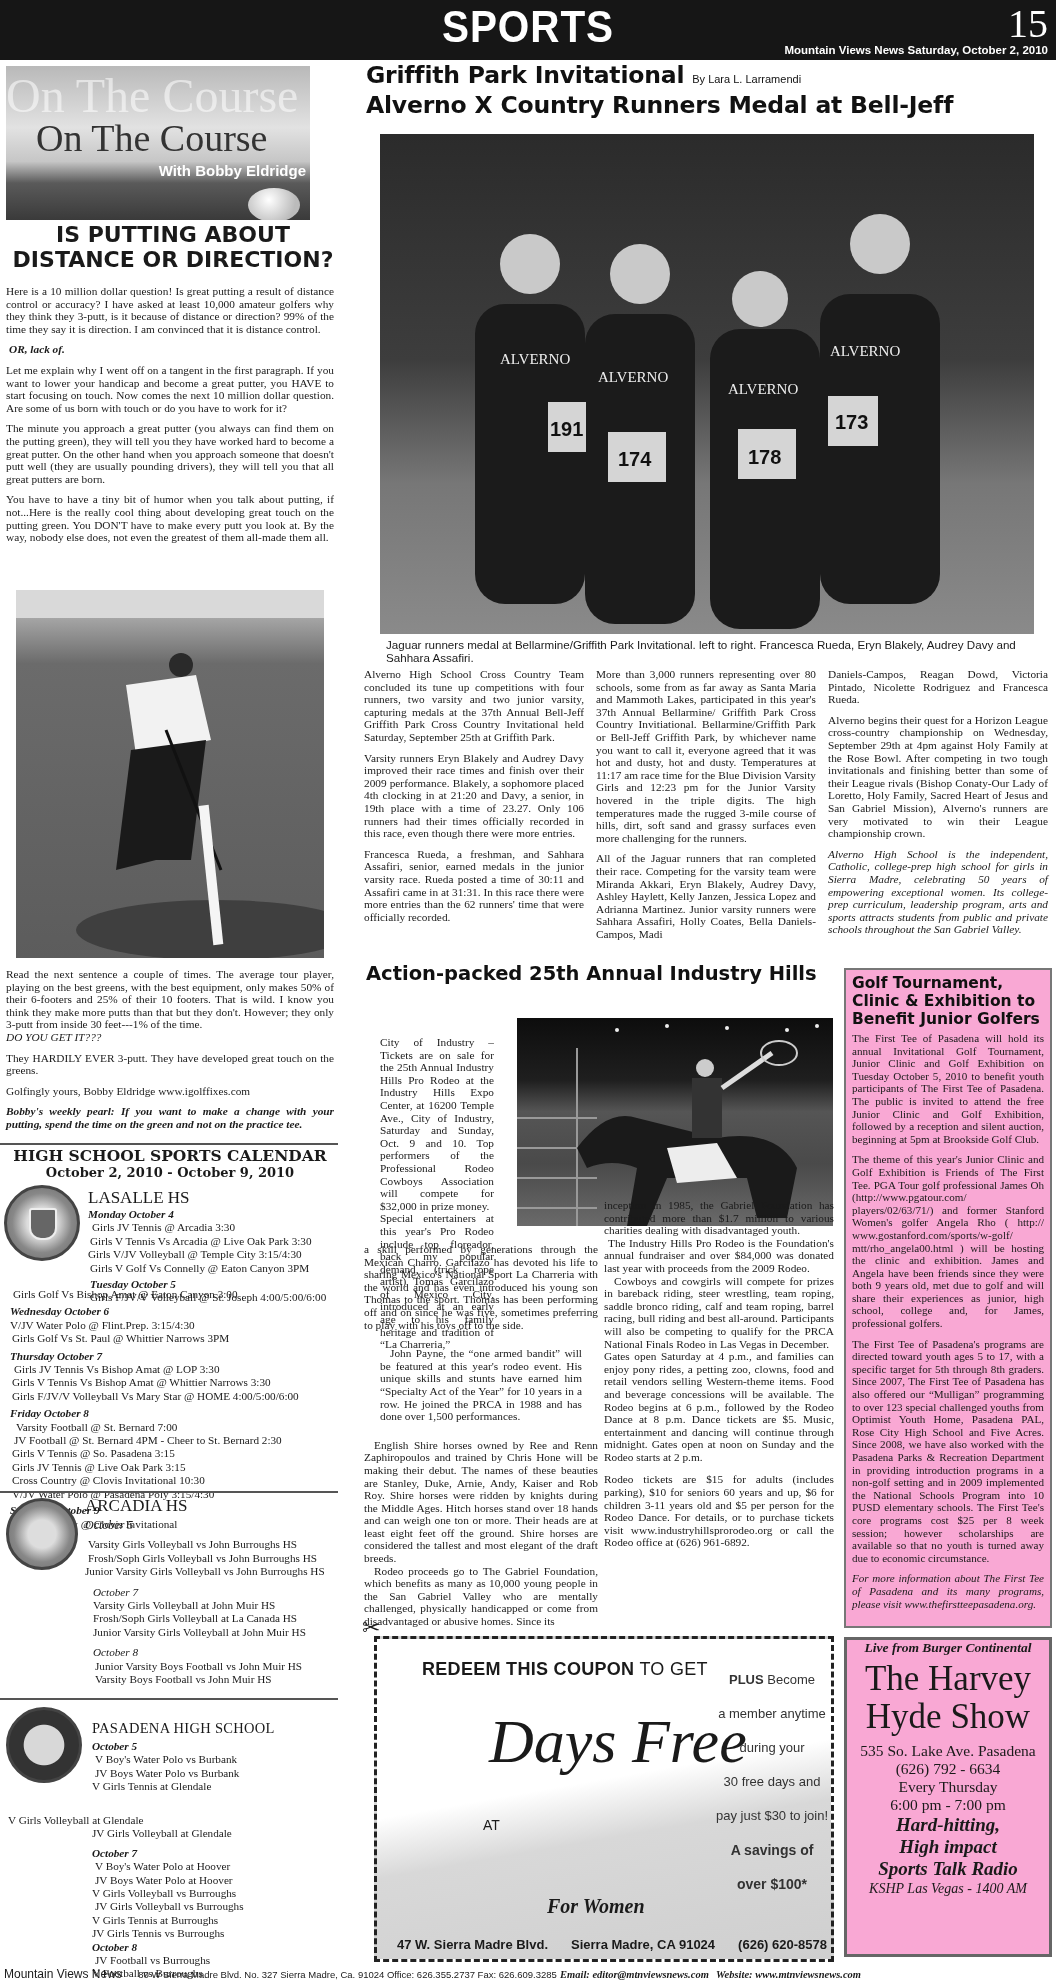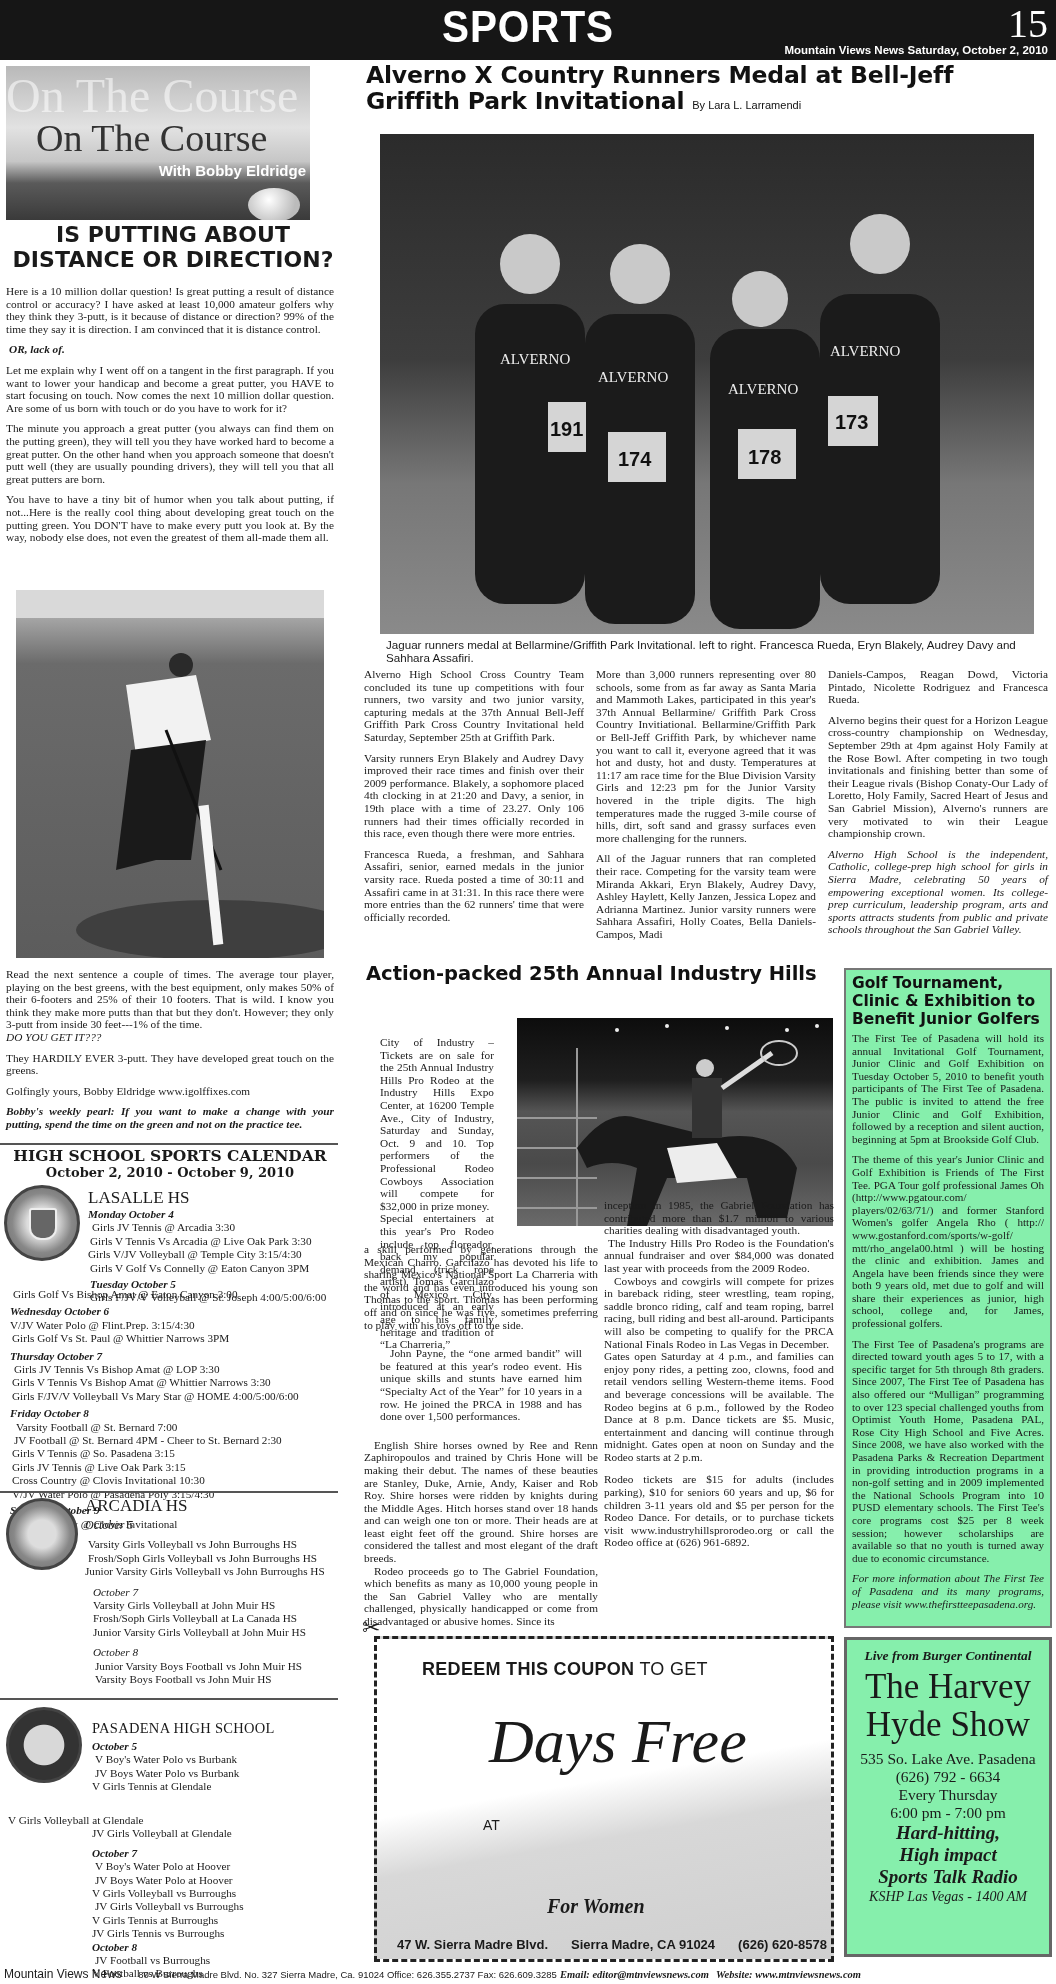--- a/index.html
+++ b/index.html
@@ -24,21 +24,21 @@
 .photo{background:#555;overflow:hidden}
 .cal-title{font-family:"DejaVu Serif",serif;font-weight:bold;font-size:15px;text-align:center;white-space:nowrap}
 .cal .line{font-family:"Liberation Serif",serif;font-size:11.2px;line-height:13.4px;white-space:nowrap}
 .cal .day{font-style:italic;font-weight:bold}
 .cal .dt{font-style:italic}
 .cal .school{font-family:"Liberation Serif",serif;font-size:17px;line-height:20px}
 .seal{border-radius:50%;border:3px solid #444;background:radial-gradient(circle,#ddd 30%,#888 60%,#666 100%)}
 .headline{font-family:"DejaVu Sans",sans-serif;font-weight:bold;color:#111;line-height:26px}
 .cols{display:flex;gap:12px}
 .col{flex:1}
-.box{border:2px solid #777;background:#86efac}
+.box{border:2px solid #777;background:#f9a8d4}
 .coupon{border:3px dashed #222;background:linear-gradient(170deg,#fff 0%,#fff 45%,#d8d8d8 60%,#cfcfcf 100%)}
 .footer{left:0;top:1965px;width:1056px;height:19px;font-family:"Liberation Sans",sans-serif;font-size:11.5px;white-space:nowrap;padding-left:4px;line-height:19px;transform-origin:left;}
 </style>
 </head>
 <body>
 
 <div class="abs banner"></div>
 <div class="abs banner-title">SPORTS</div>
 <div class="abs banner-pg">15</div>
 <div class="abs banner-date">Mountain Views News  Saturday, October 2, 2010</div>
@@ -161,22 +161,22 @@
   <div class="line" style="padding-left:84px">V Girls Volleyball vs Burroughs</div>
   <div class="line" style="padding-left:87px">JV Girls Volleyball vs Burroughs</div>
   <div class="line" style="padding-left:84px">V Girls Tennis at Burroughs</div>
   <div class="line" style="padding-left:84px">JV Girls Tennis vs Burroughs</div>
   <div class="line day" style="padding-left:84px">October 8</div>
   <div class="line" style="padding-left:87px">JV Football vs Burroughs</div>
   <div class="line" style="padding-left:84px">V Football vs Burroughs</div>
 </div>
 
 <div class="abs headline" style="left:366px;top:62px;width:690px;font-size:23.5px;line-height:26px;letter-spacing:-.2px">
+  <div><span>Griffith Park Invitational</span> <span class="sans" style="font-weight:normal;font-size:11px;letter-spacing:0">By Lara L. Larramendi</span></div>
   <div>Alverno X Country Runners Medal at Bell-Jeff</div>
-  <div><span>Griffith Park Invitational</span> <span class="sans" style="font-weight:normal;font-size:11px;letter-spacing:0">By Lara L. Larramendi</span></div>
 </div>
 
 <div class="abs photo" style="left:380px;top:134px;width:654px;height:500px;background:linear-gradient(#2b2b2b 0%,#3d3d3d 45%,#777 70%,#8a8a8a 100%)">
   <svg width="654" height="500" viewBox="0 0 654 500">
     <g fill="#1b1b1b">
       <rect x="95" y="170" width="110" height="300" rx="30"></rect>
       <rect x="205" y="180" width="110" height="310" rx="30"></rect>
       <rect x="330" y="195" width="110" height="300" rx="30"></rect>
       <rect x="440" y="160" width="120" height="310" rx="30"></rect>
     </g>
@@ -272,37 +272,46 @@
   <p class="p" style="margin:0">Gates open Saturday at 4 p.m., and families can enjoy pony rides, a petting zoo, clowns, food and retail vendors selling Western-theme items. Food and beverage concessions will be available. The Rodeo begins at 6 p.m., followed by the Rodeo Dance at 8 p.m. Dance tickets are $5. Music, entertainment and dancing will continue through midnight.  Gates open at noon on Sunday and the Rodeo starts at 2 p.m.</p>
   <p class="p" style="margin-top:10px">Rodeo tickets are $15 for adults (includes parking), $10 for seniors 60 years and up, $6 for children 3-11 years old and $5 per person for the Rodeo Dance.          For details, or to purchase tickets visit www.industryhillsprorodeo.org or call the Rodeo office at (626) 961-6892.</p>
 </div>
 
 <div class="abs" style="left:362px;top:1617px;font-size:22px;line-height:22px">✂</div>
 <div class="abs coupon" style="left:374px;top:1636px;width:460px;height:326px">
   <div class="abs sans" style="left:45px;top:20px;font-size:18px;letter-spacing:.3px"><b>REDEEM THIS COUPON</b><span> TO GET</span></div>
   <div class="abs serif" style="left:112px;top:70px;font-size:62px;line-height:64px;font-style:italic">Days Free</div>
   <div class="abs sans" style="left:106px;top:178px;font-size:14px">AT</div>
   <div class="abs serif" style="left:170px;top:256px;font-size:20px;font-style:italic;font-weight:bold">For Women</div>
+  <div class="abs sans" style="left:335px;top:24px;width:120px;text-align:center;font-size:13px;line-height:34px;color:#333">
+    <div><b>PLUS</b> <span>Become</span></div>
+    <div>a member anytime</div>
+    <div>during your</div>
+    <div>30 free days and</div>
+    <div>pay just $30 to join!</div>
+    <div style="font-weight:bold;font-size:14px">A savings of</div>
+    <div style="font-weight:bold;font-size:14px">over $100*</div>
+  </div>
   <div class="abs sans" style="left:20px;top:298px;width:430px;display:flex;justify-content:space-between;font-size:13px;font-weight:bold">
     <span>47 W. Sierra Madre Blvd.</span>
     <span>Sierra Madre, CA 91024</span>
     <span>(626) 620-8578</span>
   </div>
 </div>
 
 <div class="abs box" style="left:844px;top:968px;width:208px;height:660px;padding:4px 6px">
   <div class="headline" style="font-size:15.5px;line-height:18px;margin-bottom:4px">Golf Tournament, Clinic &amp; Exhibition to Benefit Junior Golfers</div>
   <p class="p" style="font-size:11.1px">The First Tee of Pasadena will hold its annual Invitational Golf Tournament, Junior Clinic and Golf Exhibition on Tuesday October 5, 2010 to benefit youth participants of The First Tee of Pasadena.  The public is invited to attend the free Junior Clinic and Golf Exhibition, followed by a reception and silent auction, beginning at 5pm at Brookside Golf Club.</p>
   <p class="p" style="font-size:11.1px;word-break:break-word">The theme of this year's Junior Clinic and Golf Exhibition is Friends of The First Tee.  PGA Tour golf professional James Oh (http://www.pgatour.com/ players/02/63/71/) and former Stanford Women's golfer Angela Rho ( http:// www.gostanford.com/sports/w-golf/ mtt/rho_angela00.html  )   will be hosting the clinic and exhibition. James and Angela have been friends since they were both 9 years old, met due to golf and will share their experiences as junior, high school, college and, for James, professional golfers.</p>
   <p class="p" style="font-size:11.1px">The First Tee of Pasadena's programs are directed toward youth ages 5 to 17, with a specific target for 5th through 8th graders.  Since 2007, The First Tee of Pasadena has also offered our “Mulligan” programming to over 123 special challenged youths from Optimist Youth Home, Pasadena PAL, Rose City High School and Five Acres.  Since 2008, we have also worked with the Pasadena Parks &amp; Recreation Department in providing introduction programs in a non-golf setting and in 2009 implemented the National Schools Program into 10 PUSD elementary schools.  The First Tee's core programs cost $25 per 8 week session; however scholarships are available so that no youth is turned away due to economic circumstance.</p>
   <p class="p" style="font-size:11.1px;font-style:italic">For more information about The First Tee of Pasadena and its many programs, please visit www.thefirstteepasadena.org.</p>
 </div>
 
 <div class="abs box" style="left:844px;top:1637px;width:208px;height:320px;border:3px solid #666;text-align:center;font-family:'Liberation Serif',serif">
-  <div style="font-style:italic;font-weight:bold;font-size:13.5px;margin-top:8px">Live from Burger Continental</div>
+  <div style="font-style:italic;font-weight:bold;font-size:13.5px;">Live from Burger Continental</div>
   <div style="font-size:35px;line-height:38px;margin-top:4px">The Harvey</div>
   <div style="font-size:35px;line-height:38px">Hyde Show</div>
   <div style="font-size:15.5px;line-height:18px;margin-top:6px">535 So. Lake Ave. Pasadena</div>
   <div style="font-size:15.5px;line-height:18px">(626) 792 - 6634</div>
   <div style="font-size:15.5px;line-height:18px">Every Thursday</div>
   <div style="font-size:15.5px;line-height:18px">6:00 pm - 7:00 pm</div>
   <div style="font-size:19px;line-height:22px;font-style:italic;font-weight:bold">Hard-hitting,</div>
   <div style="font-size:19px;line-height:22px;font-style:italic;font-weight:bold">High impact</div>
   <div style="font-size:19px;line-height:22px;font-style:italic;font-weight:bold">Sports Talk Radio</div>
   <div style="font-size:14px;line-height:18px;font-style:italic">KSHP Las Vegas - 1400 AM</div>

